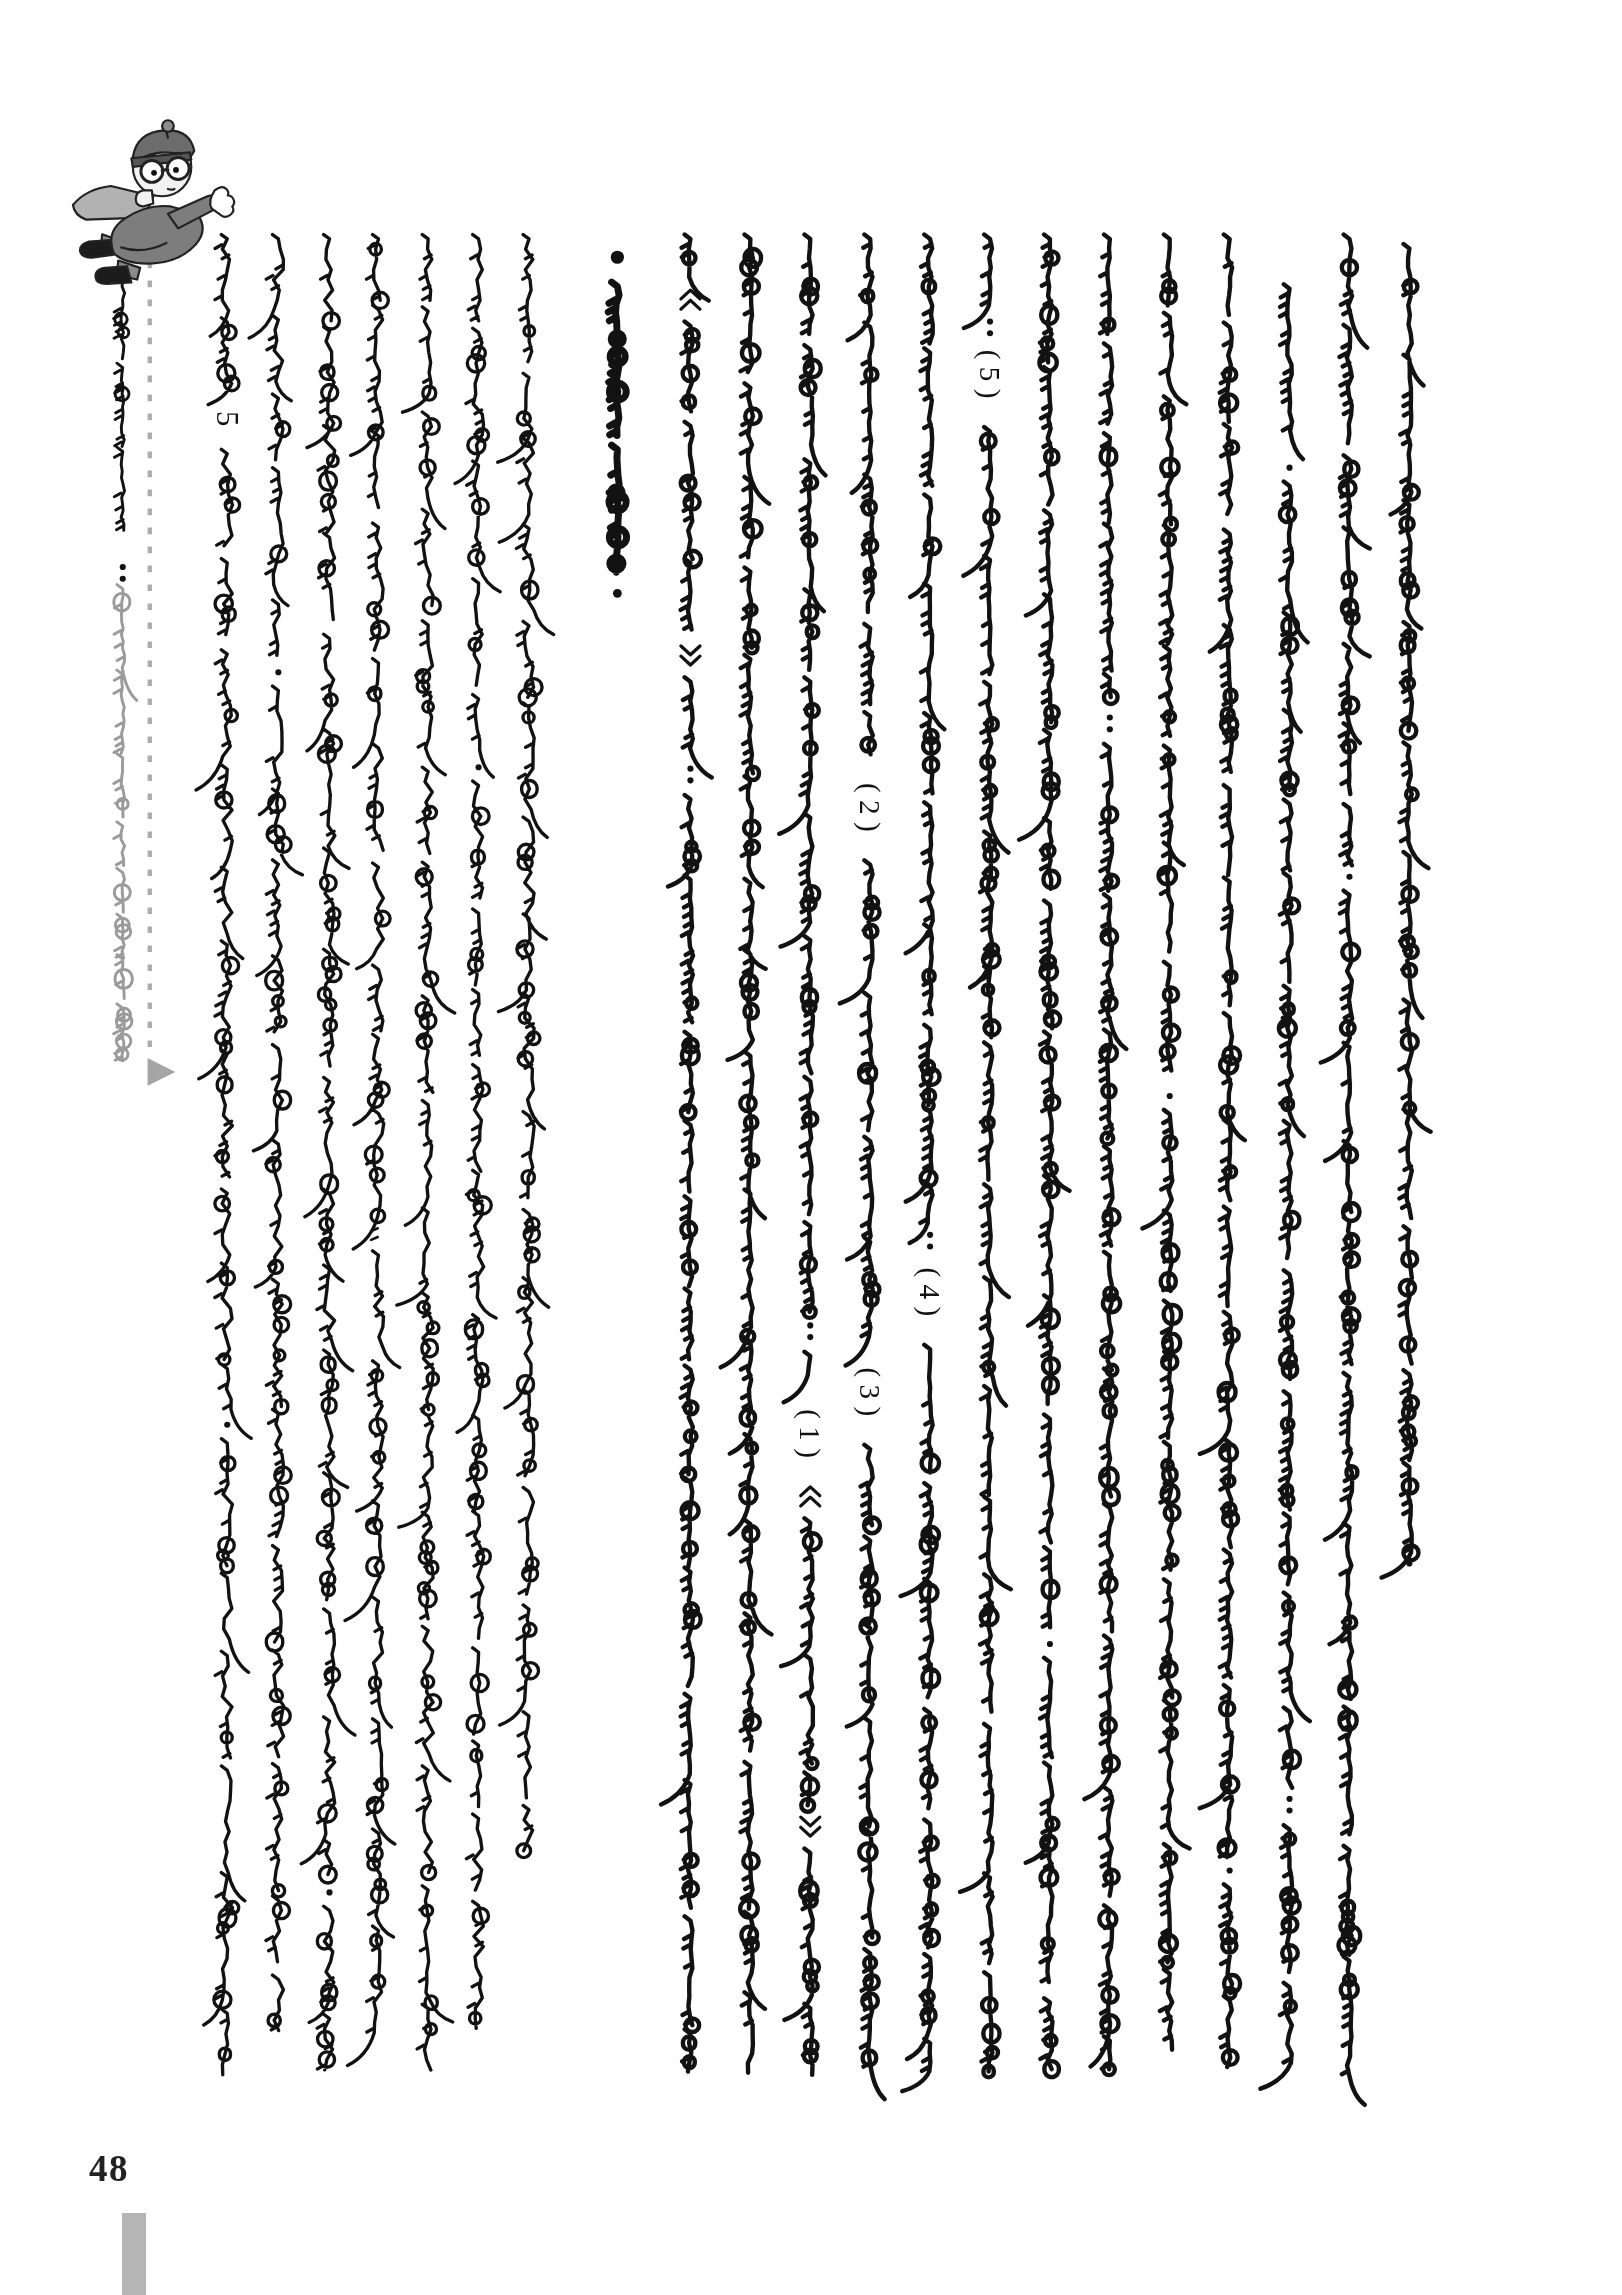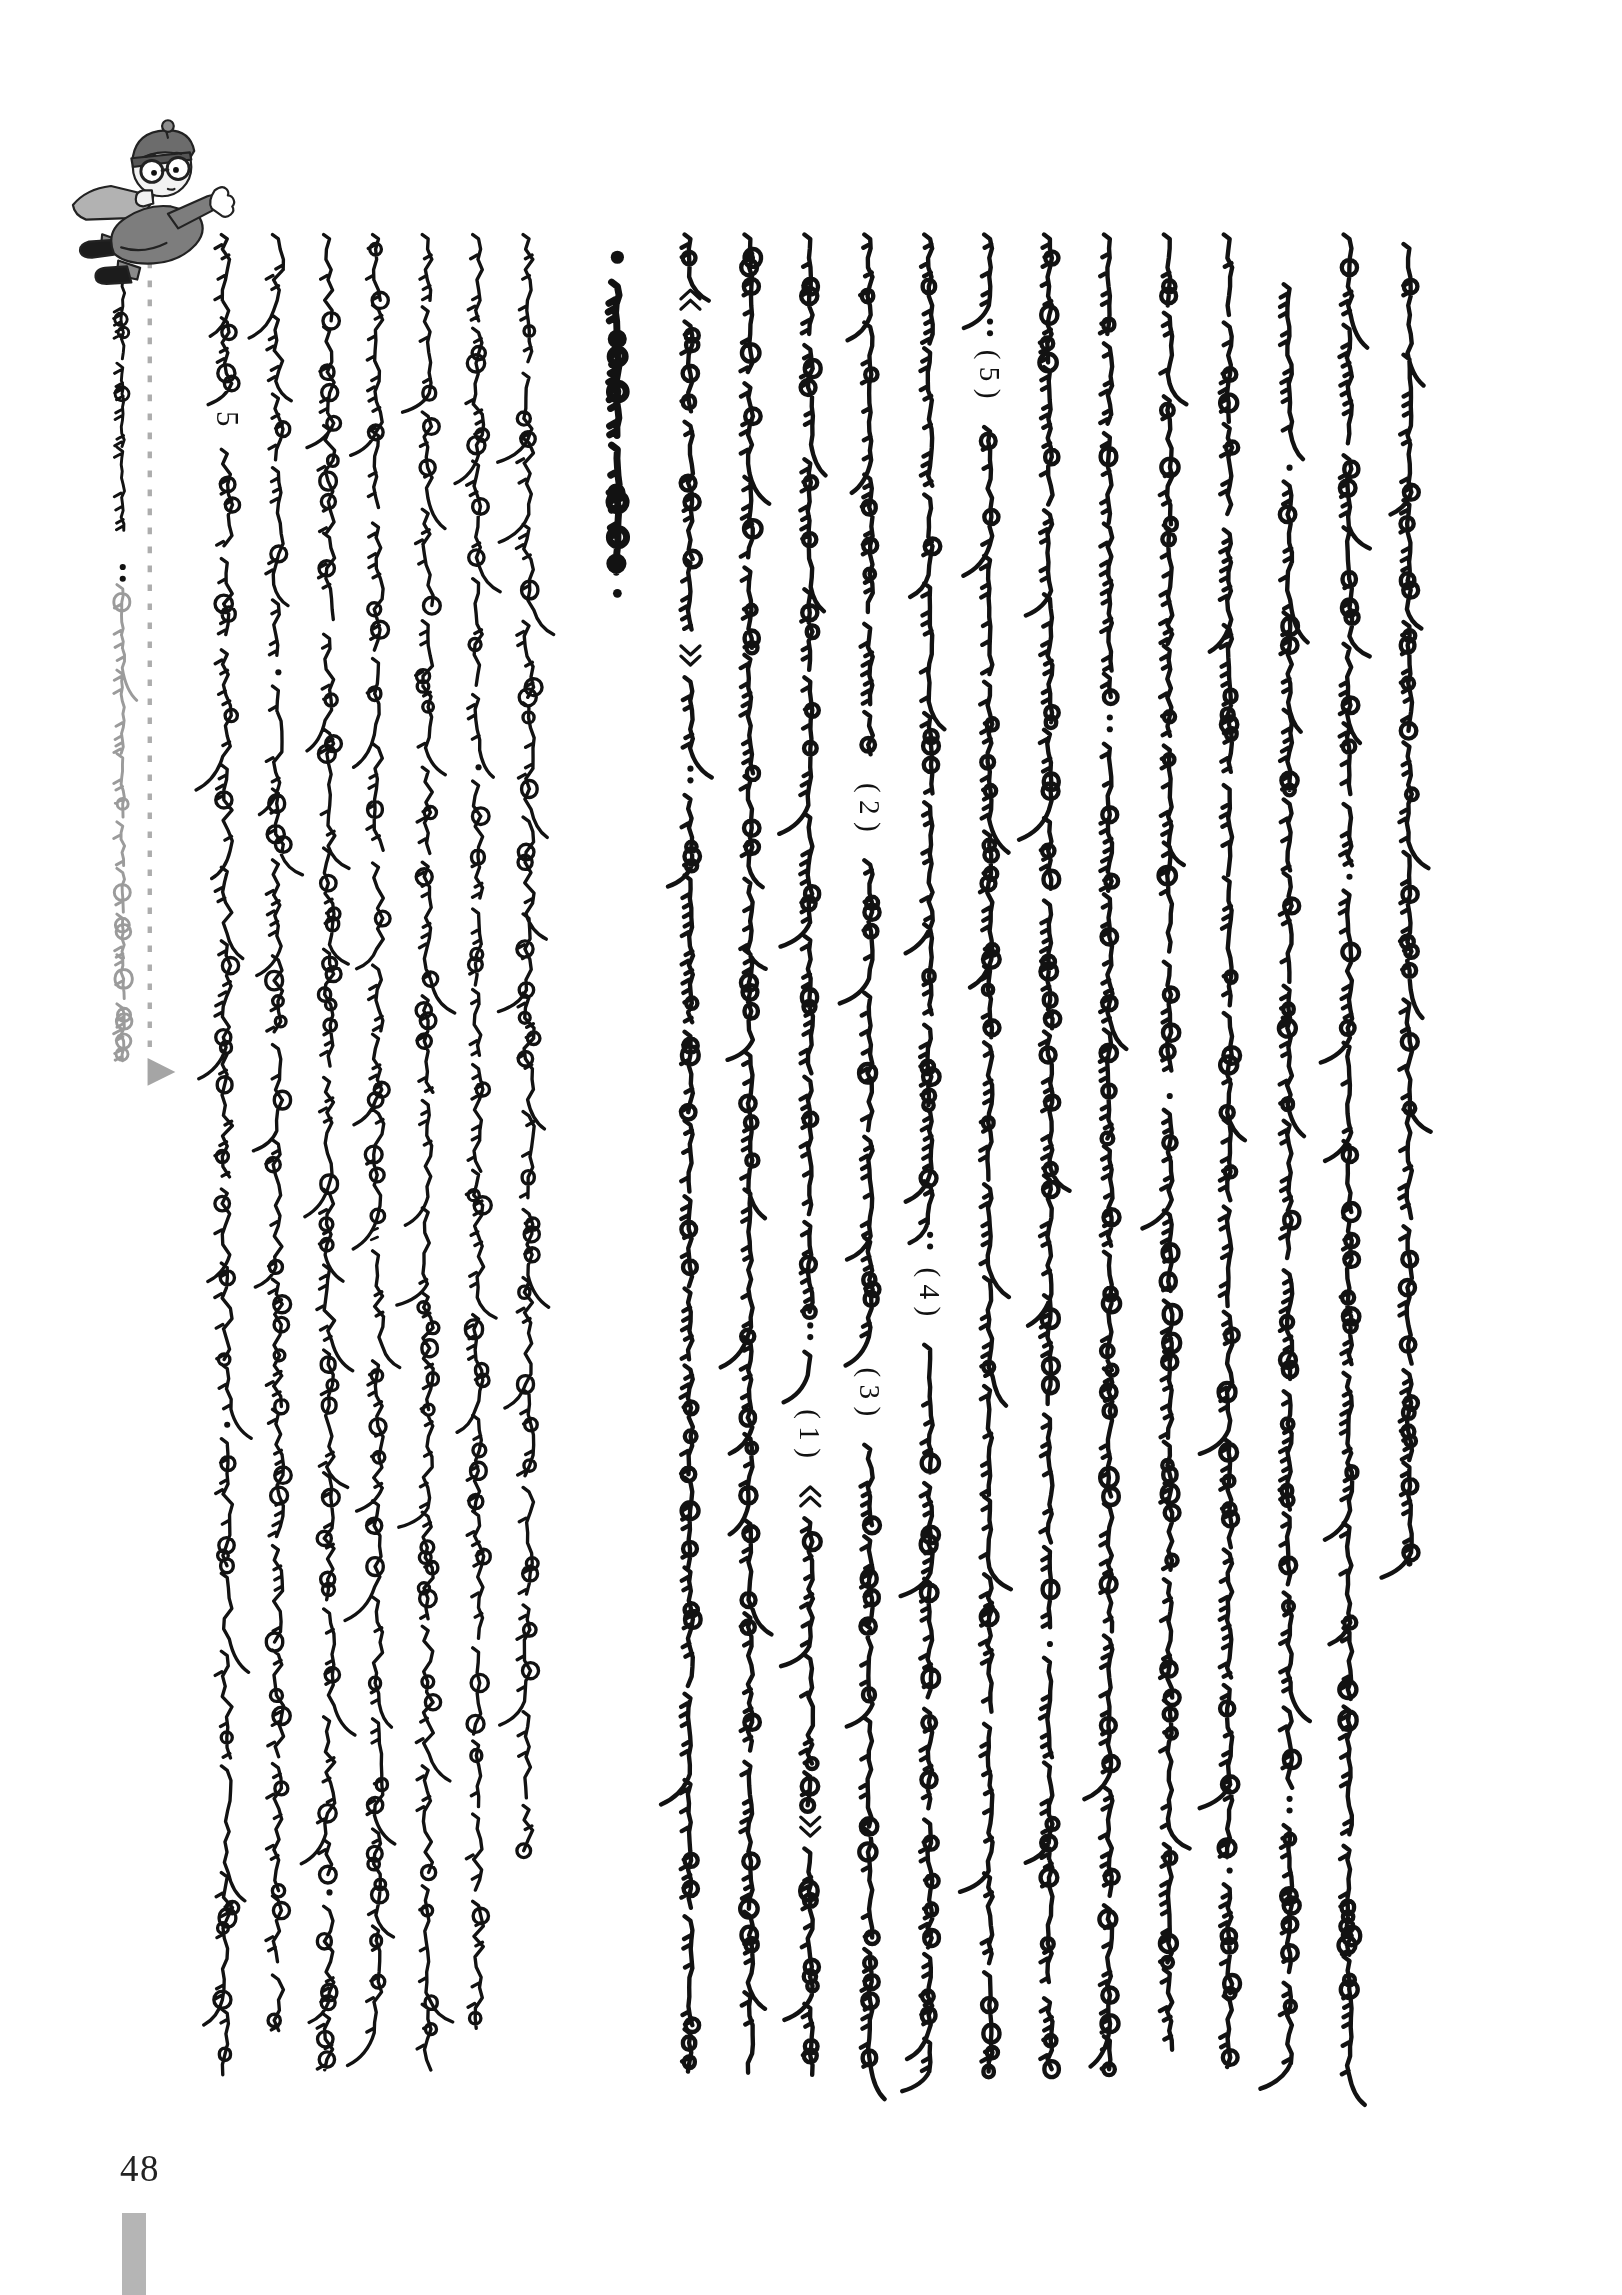--- a/index.html
+++ b/index.html
@@ -6,27 +6,28 @@
   .page{
     position:relative;
     width:1622px;height:2295px;
     background:#ffffff;
     overflow:hidden;
     font-family:"Liberation Serif", serif;
   }
   #art{position:absolute;left:0;top:0;}
   .page-number{
     position:absolute;
-    left:102px;top:2147px;
+    left:89px;top:2147px;
     width:58px;
-    text-align:right;
+    text-align:left;
     font-size:37px;
     color:#222222;
     font-family:"Liberation Serif", serif;
     letter-spacing:1.5px;
+    font-weight:bold;
   }
   .bleed-bar{
     position:absolute;
     left:122px;top:2213px;
     width:24px;height:83px;
     background:#b5b5b5;
   }
 </style>
 </head>
 <body>

